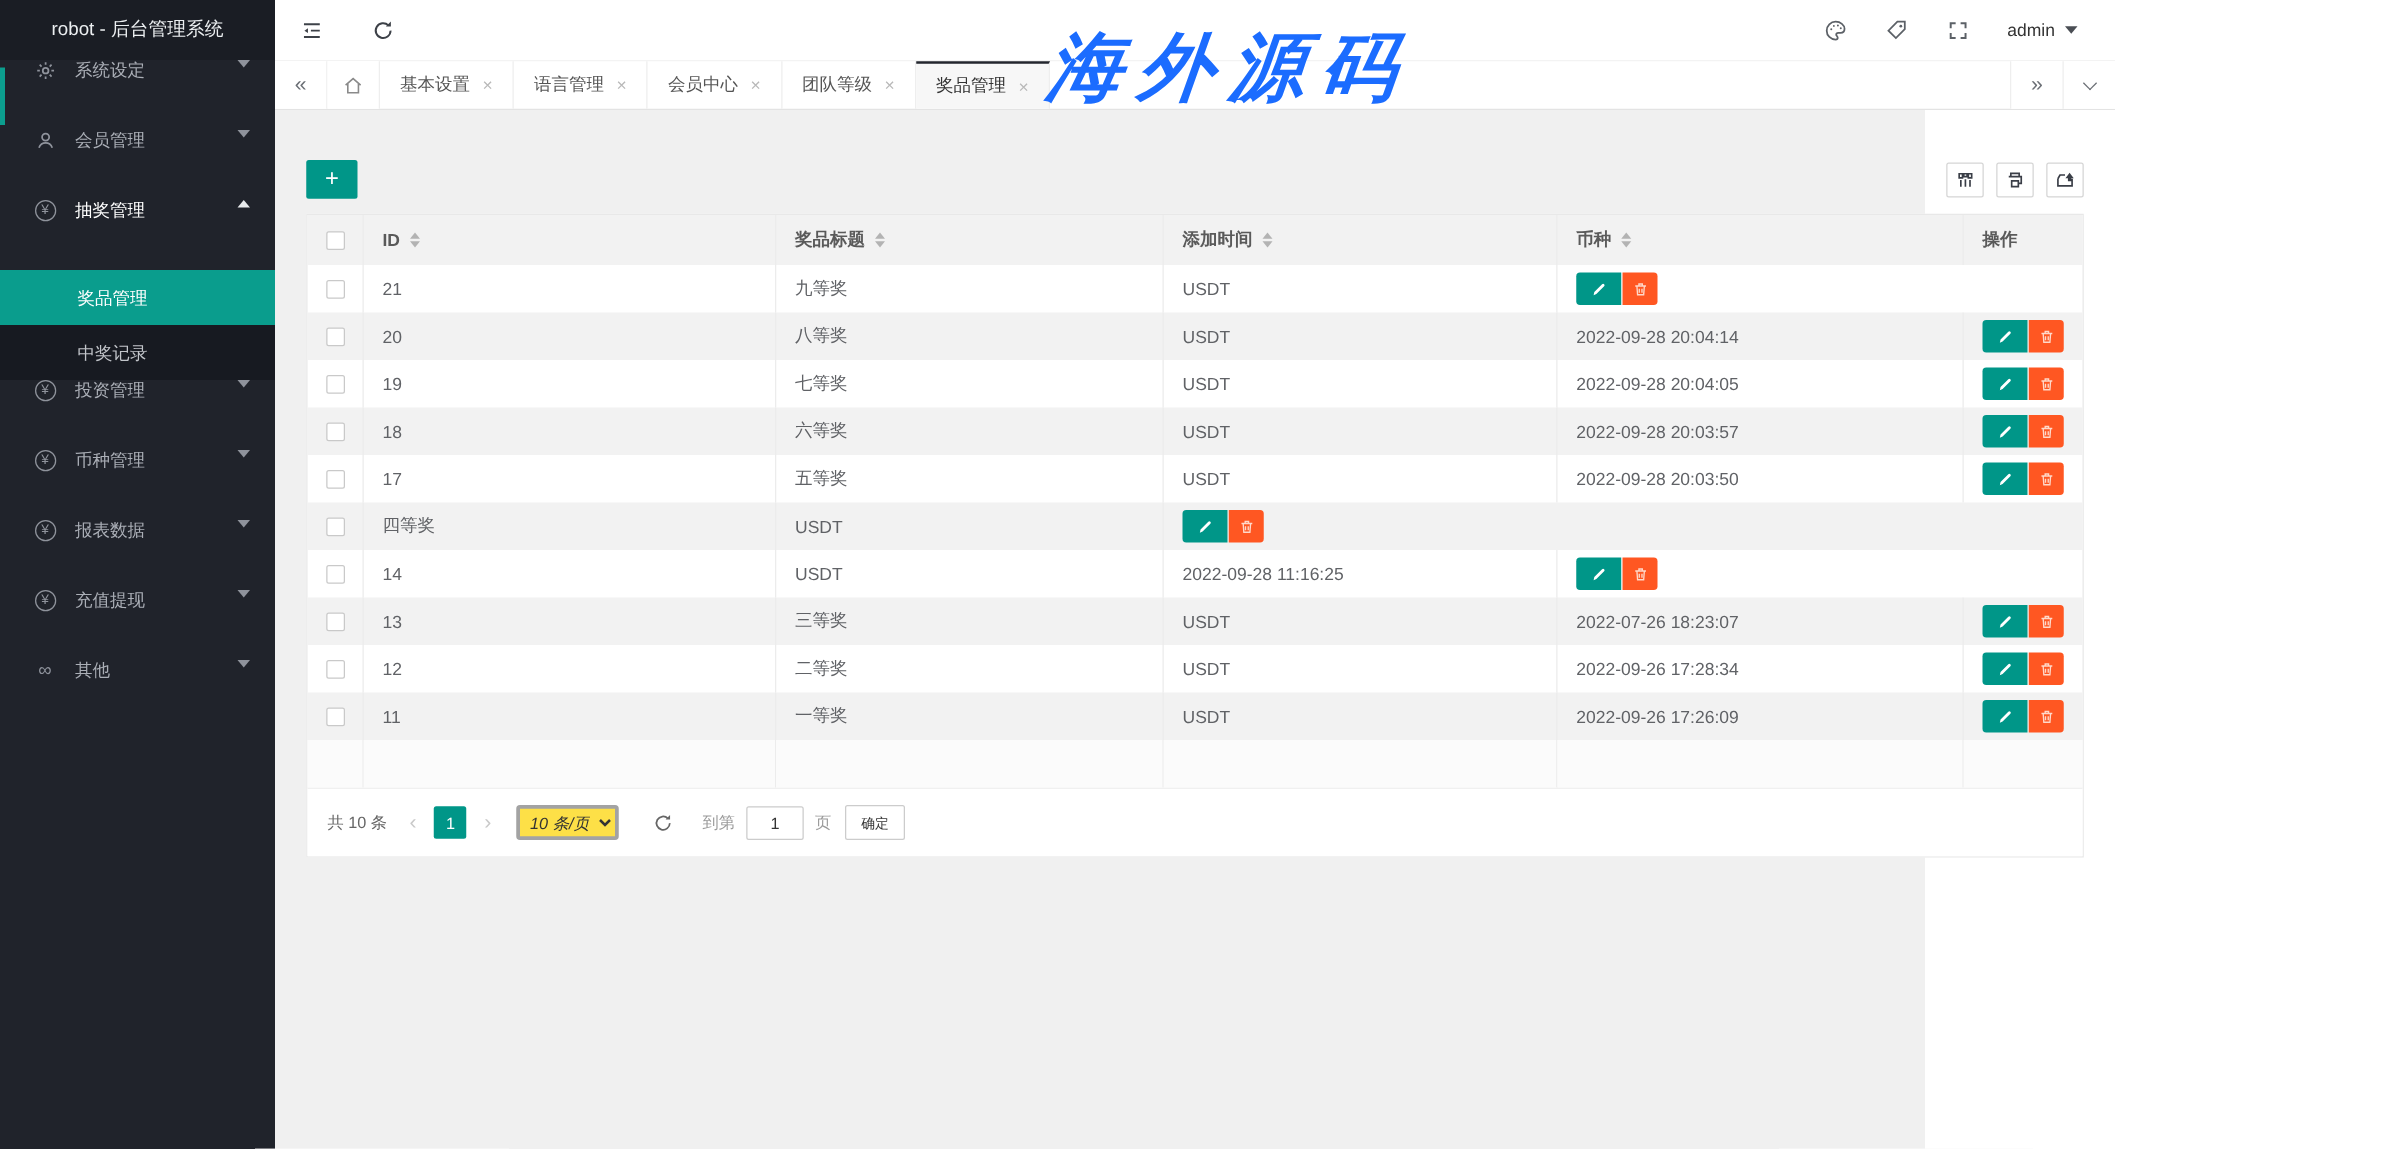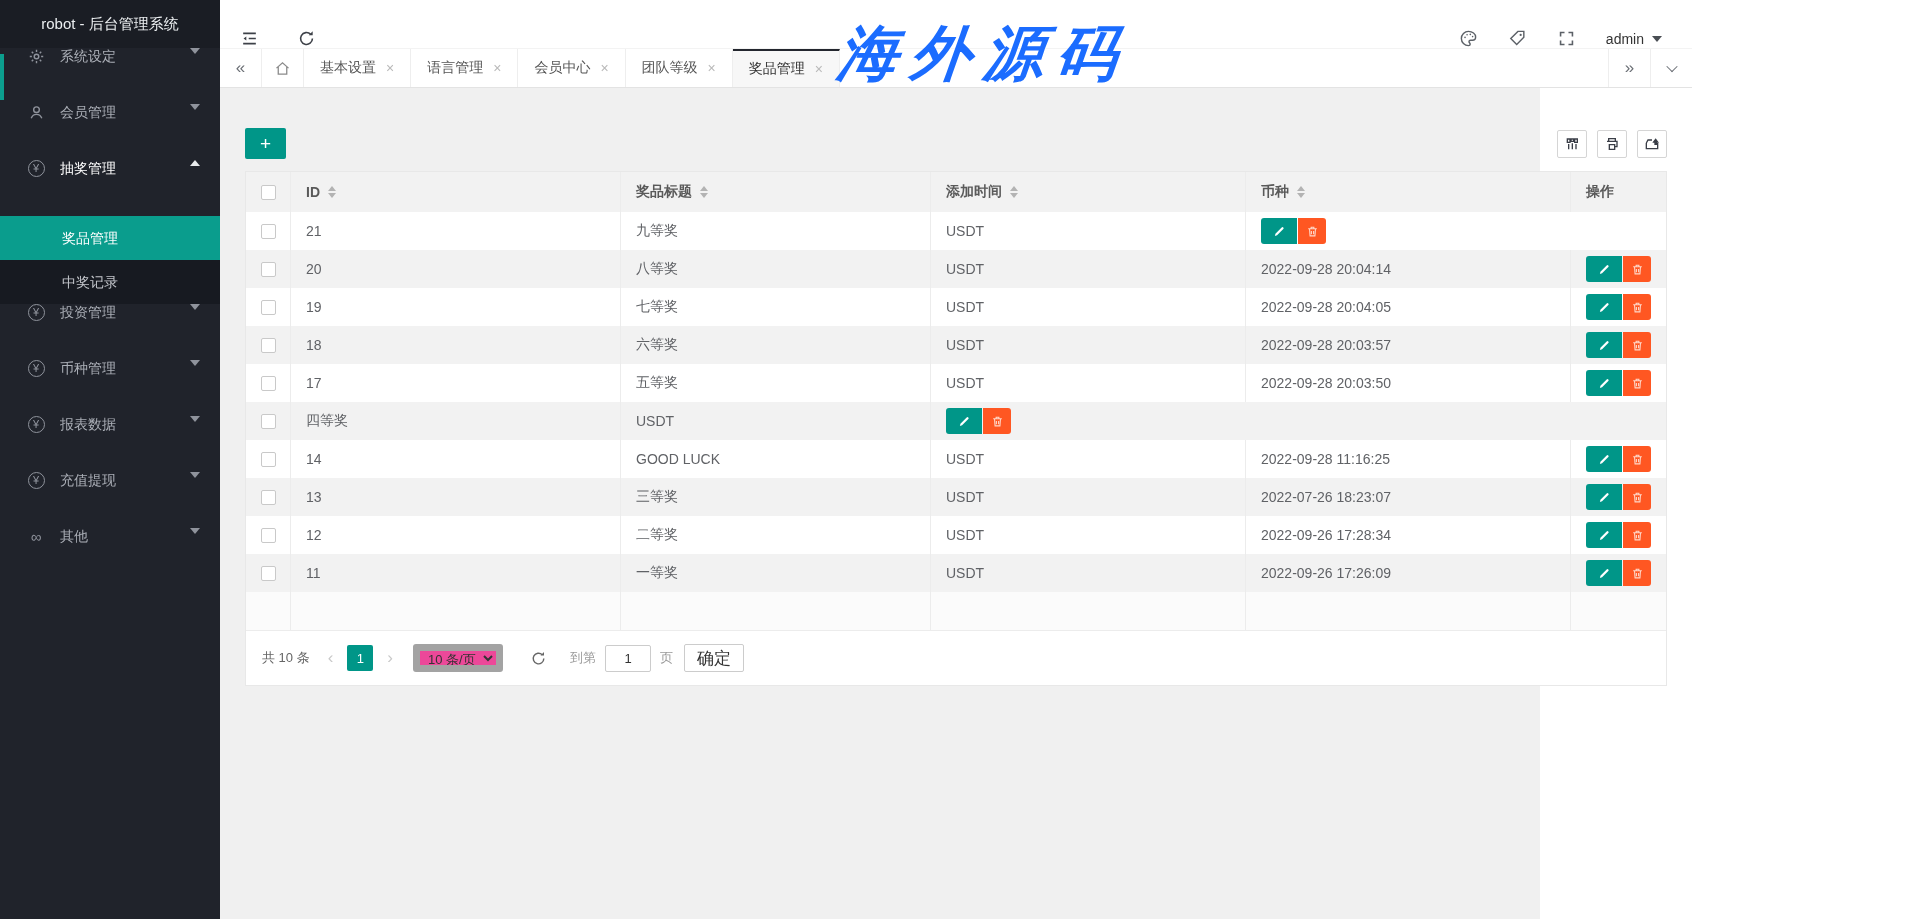--- a/index.html
+++ b/index.html
@@ -25,21 +25,21 @@
     border-top:6px solid #8f939c; }
   .caret-up { width:0; height:0; border-left:5px solid transparent; border-right:5px solid transparent;
     border-bottom:6px solid #e8eaec; }
   .submenu { background:#171a21; }
   .submenu-item { height:44px; line-height:44px; padding-left:62px; font-size:14px;
     color:#c2c5ca; cursor:pointer; }
   .submenu-item.active { background:#0a9d8d; color:#fff; }
 
   
   .main { flex:1; display:flex; flex-direction:column; position:relative; }
-  .topbar { height:48px; background:#fff; display:flex; align-items:flex-end;
+  .topbar { height:48px; background:#fff; display:flex; align-items:center;
     justify-content:space-between; padding:0 30px 0 20px; }
   .topbar-left { display:flex; align-items:center; gap:38px; color:#3d4148; }
   .topbar-right { display:flex; align-items:center; gap:30px; color:#5c6167; }
   .icon-btn { display:flex; align-items:center; justify-content:center; cursor:pointer; }
   .icon-btn svg { width:19px; height:19px; }
   .admin { display:flex; align-items:center; gap:8px; color:#333; font-size:14px; cursor:pointer; }
   .admin-caret { width:0; height:0; border-left:5px solid transparent; border-right:5px solid transparent;
     border-top:6px solid #4a4e54; }
 
   .tabbar { height:40px; background:#fff; border-top:1px solid #f3f3f3;
@@ -92,29 +92,29 @@
   .btn-del { width:28px; height:26px; background:#ff5722; border-radius:0 3px 3px 0; margin-left:1px;
     display:flex; align-items:center; justify-content:center; color:#ffd9ca; cursor:pointer; }
   .btn-edit svg,.btn-del svg { width:13px; height:13px; }
 
   .pager { display:flex; align-items:center; gap:9px; padding:13px 16px; background:#fff;
     border-top:1px solid #ececec; font-size:13px; color:#666; }
   .pg-total { margin-right:4px; }
   .pg-nav { color:#c9c9c9; font-size:17px; padding:0 5px; cursor:pointer; }
   .pg-page { min-width:26px; height:26px; background:#009688; color:#fff; display:flex;
     align-items:center; justify-content:center; border-radius:2px; cursor:pointer; }
-  .pg-size { height:28px; border:7px solid #a3a3a3; border-radius:3px; font-size:13px; color:#333;
-    padding:0 4px; background:#ec4899; margin-left:6px; }
+  .pg-size { height:28px; border:3px solid #a3a3a3; border-radius:3px; font-size:13px; color:#333;
+    padding:0 4px; background:#fde047; margin-left:6px;font-style:italic; }
   .pg-refresh { margin:0 14px 0 18px; color:#666; cursor:pointer; display:flex; }
   .pg-refresh svg { width:17px; height:17px; }
   .pg-dim { color:#9b9b9b; }
   .pg-input { width:46px; height:27px; border:1px solid #ccc; border-radius:2px; text-align:center;
     font-size:13px; color:#333; }
   .pg-confirm { height:28px; padding:0 12px; background:#fff; border:1px solid #ccc; border-radius:2px;
-    font-size:17px; color:#333; cursor:pointer; margin-left:2px; }
+    font-size:11px; color:#333; cursor:pointer; margin-left:2px; }
 </style>
 </head>
 <body>
 
 <svg width="0" height="0" style="position:absolute">
   <defs>
     <g id="i-pencil">
         <path d="M3.5 20.5l1-4.5L16 4.5a2.1 2.1 0 0 1 3 3L7.5 19l-4 1.5z" fill="currentColor"></path>
       </g>
     <g id="i-trash" fill="none" stroke="currentColor" stroke-width="2">
@@ -491,21 +491,20 @@
                   </span>
                 </span>
               </div>
           </div>
 
           <div class="tr">
             <div class="td td-cb">
                 <span class="cb"></span>
               </div>
             <div class="td">14</div>
-            <div class="td">GOOD LUCK</div>
             <div class="td">USDT</div>
             <div class="td">2022-09-28 11:16:25</div>
             <div class="td">
                 <span class="ops">
               <span class="btn-edit">
                     <svg viewBox="0 0 24 24">
                       <use href="#i-pencil"></use>
                     </svg>
                   </span>
               <span class="btn-del">

